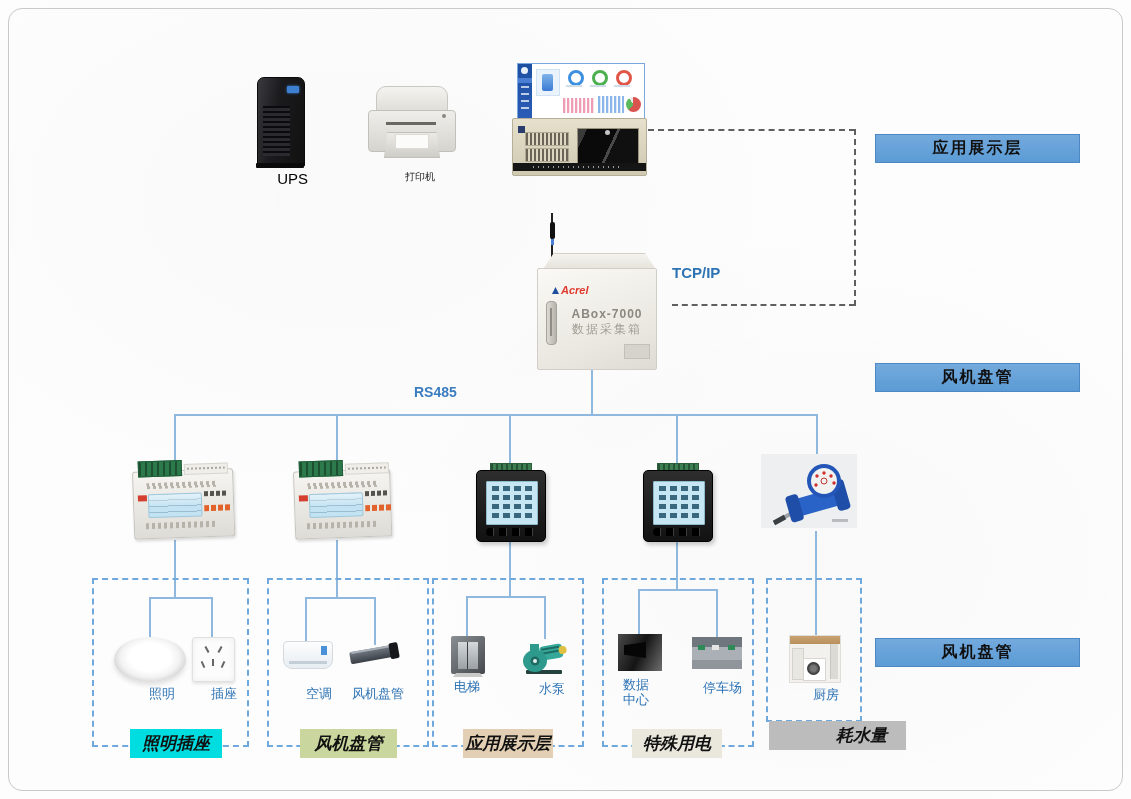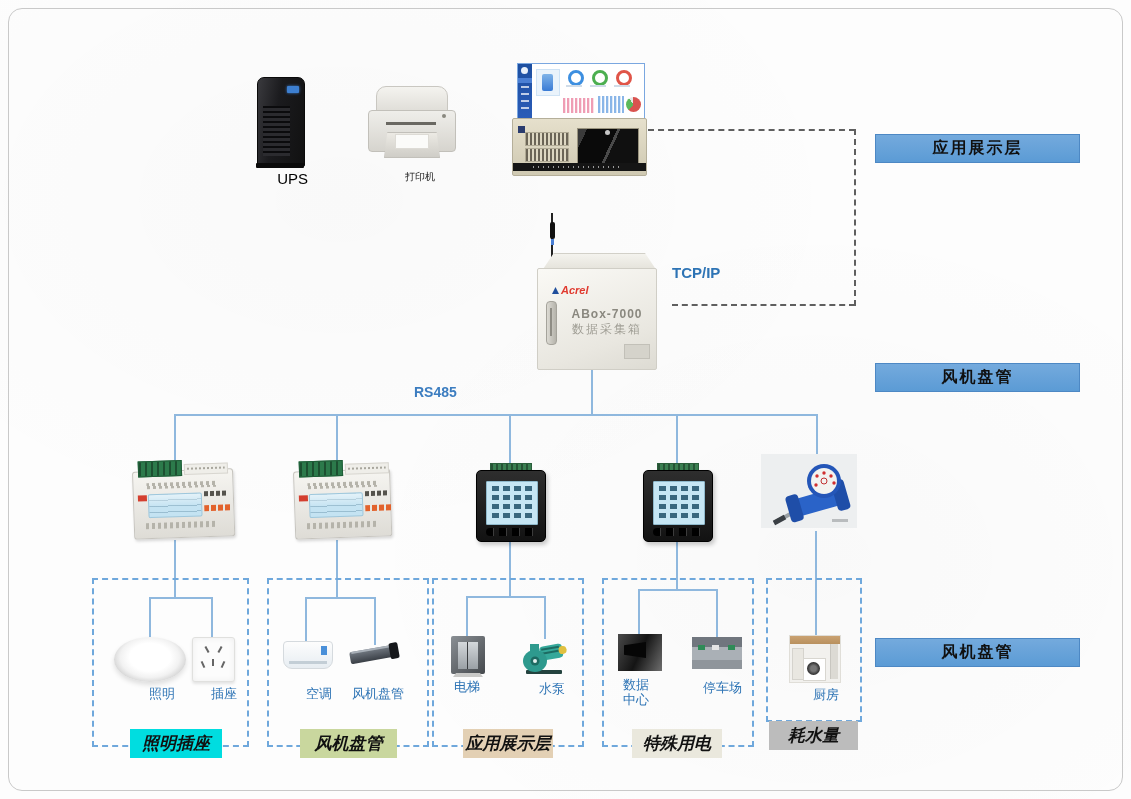--- a/index.html
+++ b/index.html
@@ -31,21 +31,21 @@
     text-align:center;line-height:26px;
   }
   
   .gbox{position:absolute;border:2px dashed #6fa8dc;z-index:1;background:transparent;}
   .glabel{
     position:absolute;z-index:4;text-align:center;
     font-size:17px;font-weight:bold;font-style:italic;color:#111;
     height:29px;line-height:29px;
   }
   .gl1{background:#00dde0;} .gl2{background:#c9d79e;} .gl3{background:#e3d0b4;}
-  .gl4{background:#eae8dd;} .gl5{background:#bcbcbc;}
+  .gl4{background:#eae8dd;} .gl5{background:#bcbcbc;padding-left:48px;}
   .devlabel{position:absolute;z-index:3;color:#2e74b5;font-size:13px;text-align:right;line-height:15px;}
   
   .ups{position:absolute;left:257px;top:77px;width:46px;height:88px;z-index:2;
     background:linear-gradient(100deg,#3a3a3e 0%,#1b1b1e 40%,#111 100%);
     border:1px solid #0a0a0a;border-radius:7px 7px 2px 2px;}
   .ups .screen{position:absolute;right:5px;top:8px;width:12px;height:7px;background:#3d7fd0;border-radius:1px;box-shadow:0 0 3px #3d7fd0;}
   .ups .vents{position:absolute;left:5px;top:28px;width:27px;height:50px;
     background:repeating-linear-gradient(180deg,#0b0b0d 0 2px,#2b2b2f 2px 5px);}
   .ups .base{position:absolute;left:-2px;bottom:-2px;width:48px;height:5px;background:#0a0a0a;border-radius:1px;}
   

